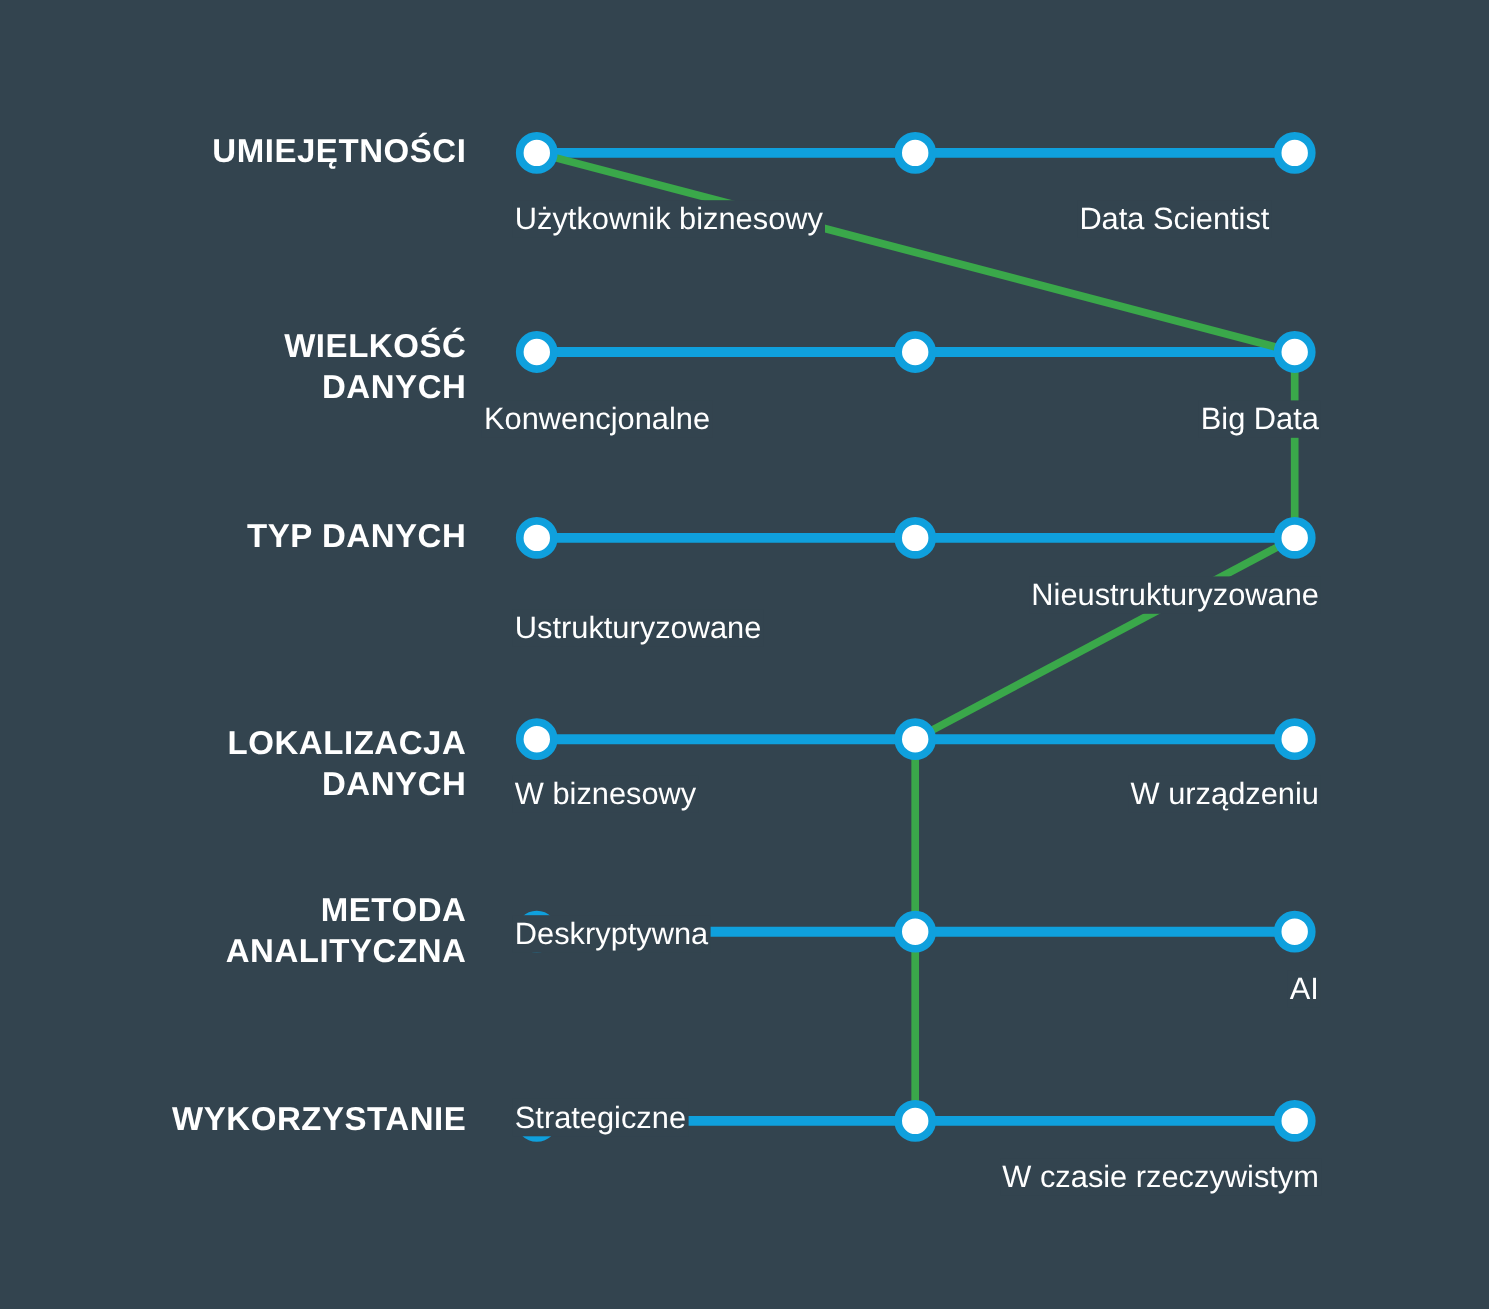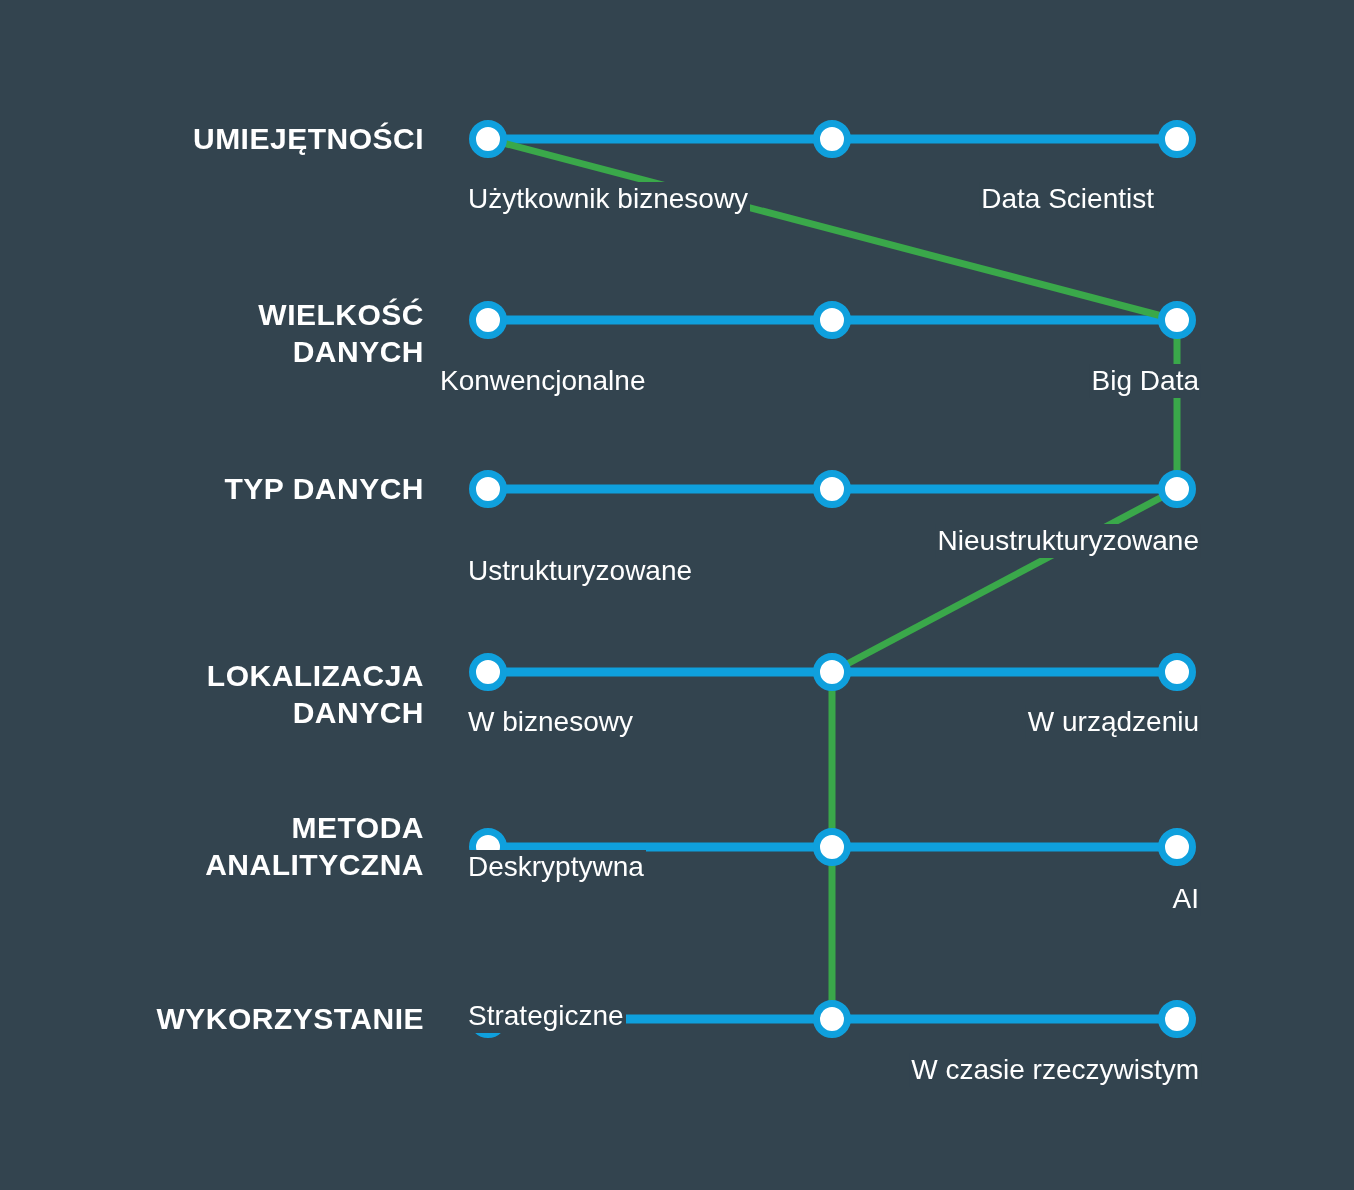--- a/index.html
+++ b/index.html
@@ -123,19 +123,19 @@
     </div>
   <div id="end-labels">
       <div class="end-label left" style="left: 466px; top: 182px;">Użytkownik biznesowy</div>
       <div class="end-label right" style="left: 1156px; top: 182px; text-align: center;">Data Scientist</div>
       <div class="end-label left" style="left: 438px; top: 364px;">Konwencjonalne</div>
       <div class="end-label right" style="left: 1201px; top: 364px;">Big Data</div>
       <div class="end-label left" style="left: 466px; top: 554px;">Ustrukturyzowane</div>
       <div class="end-label right" style="left: 1201px; top: 524px;">Nieustrukturyzowane</div>
       <div class="end-label left" style="left: 466px; top: 705px;">W biznesowy</div>
       <div class="end-label right" style="left: 1201px; top: 705px;">W urządzeniu</div>
-      <div class="end-label left" style="left: 466px; top: 850px;">Deskryptywna</div>
+      <div class="end-label left" style="left: 466px; top: 832px;">Deskryptywna</div>
       <div class="end-label right" style="left: 1201px; top: 882px;">AI</div>
       <div class="end-label left" style="left: 466px; top: 999px;">Strategiczne</div>
       <div class="end-label right" style="left: 1201px; top: 1053px;">W czasie rzeczywistym</div>
     </div>
 
 </div>
 
 </body></html>

